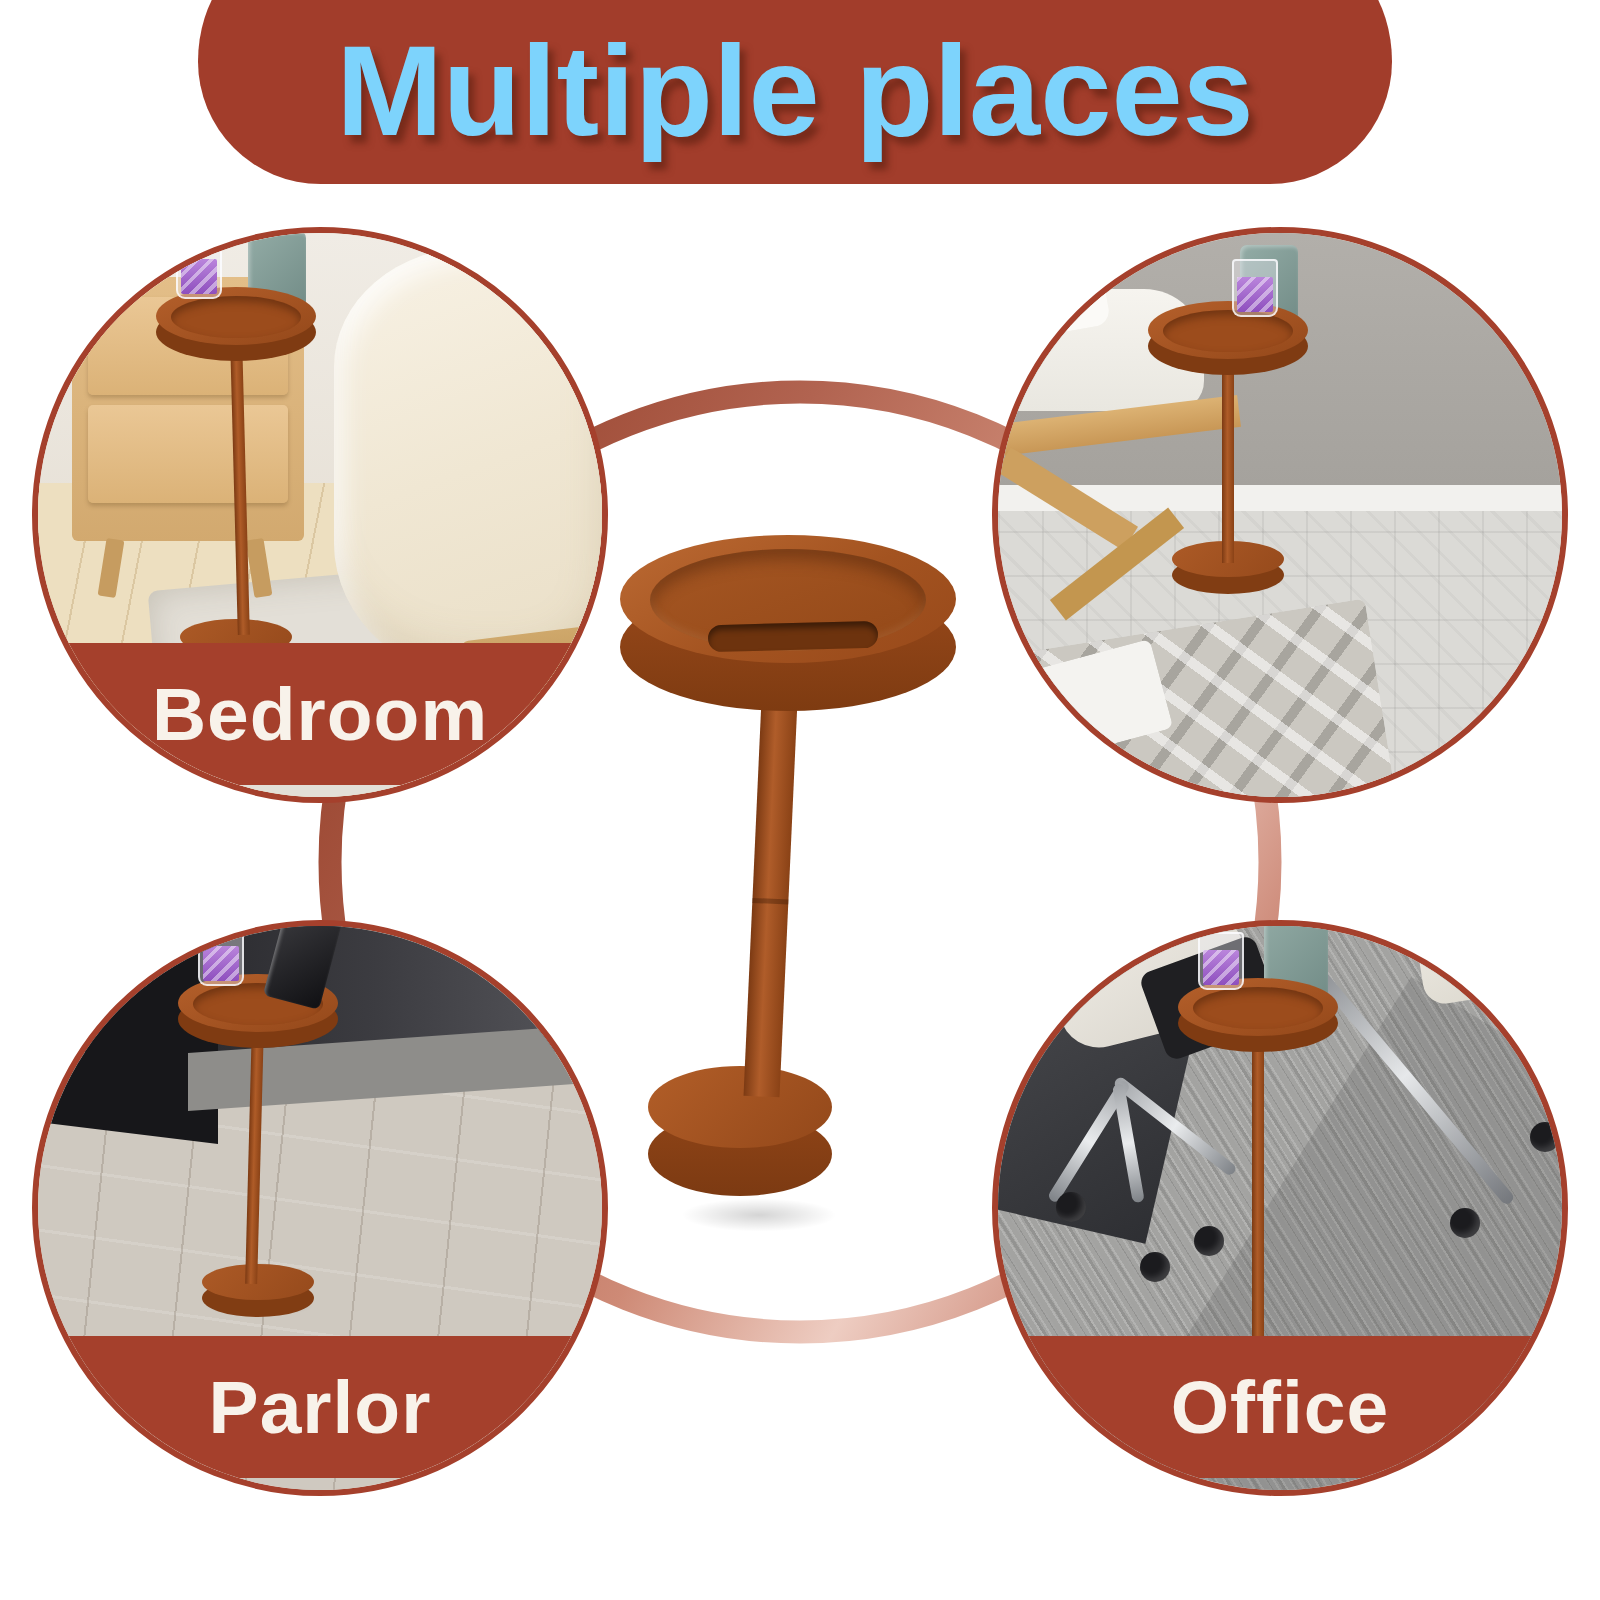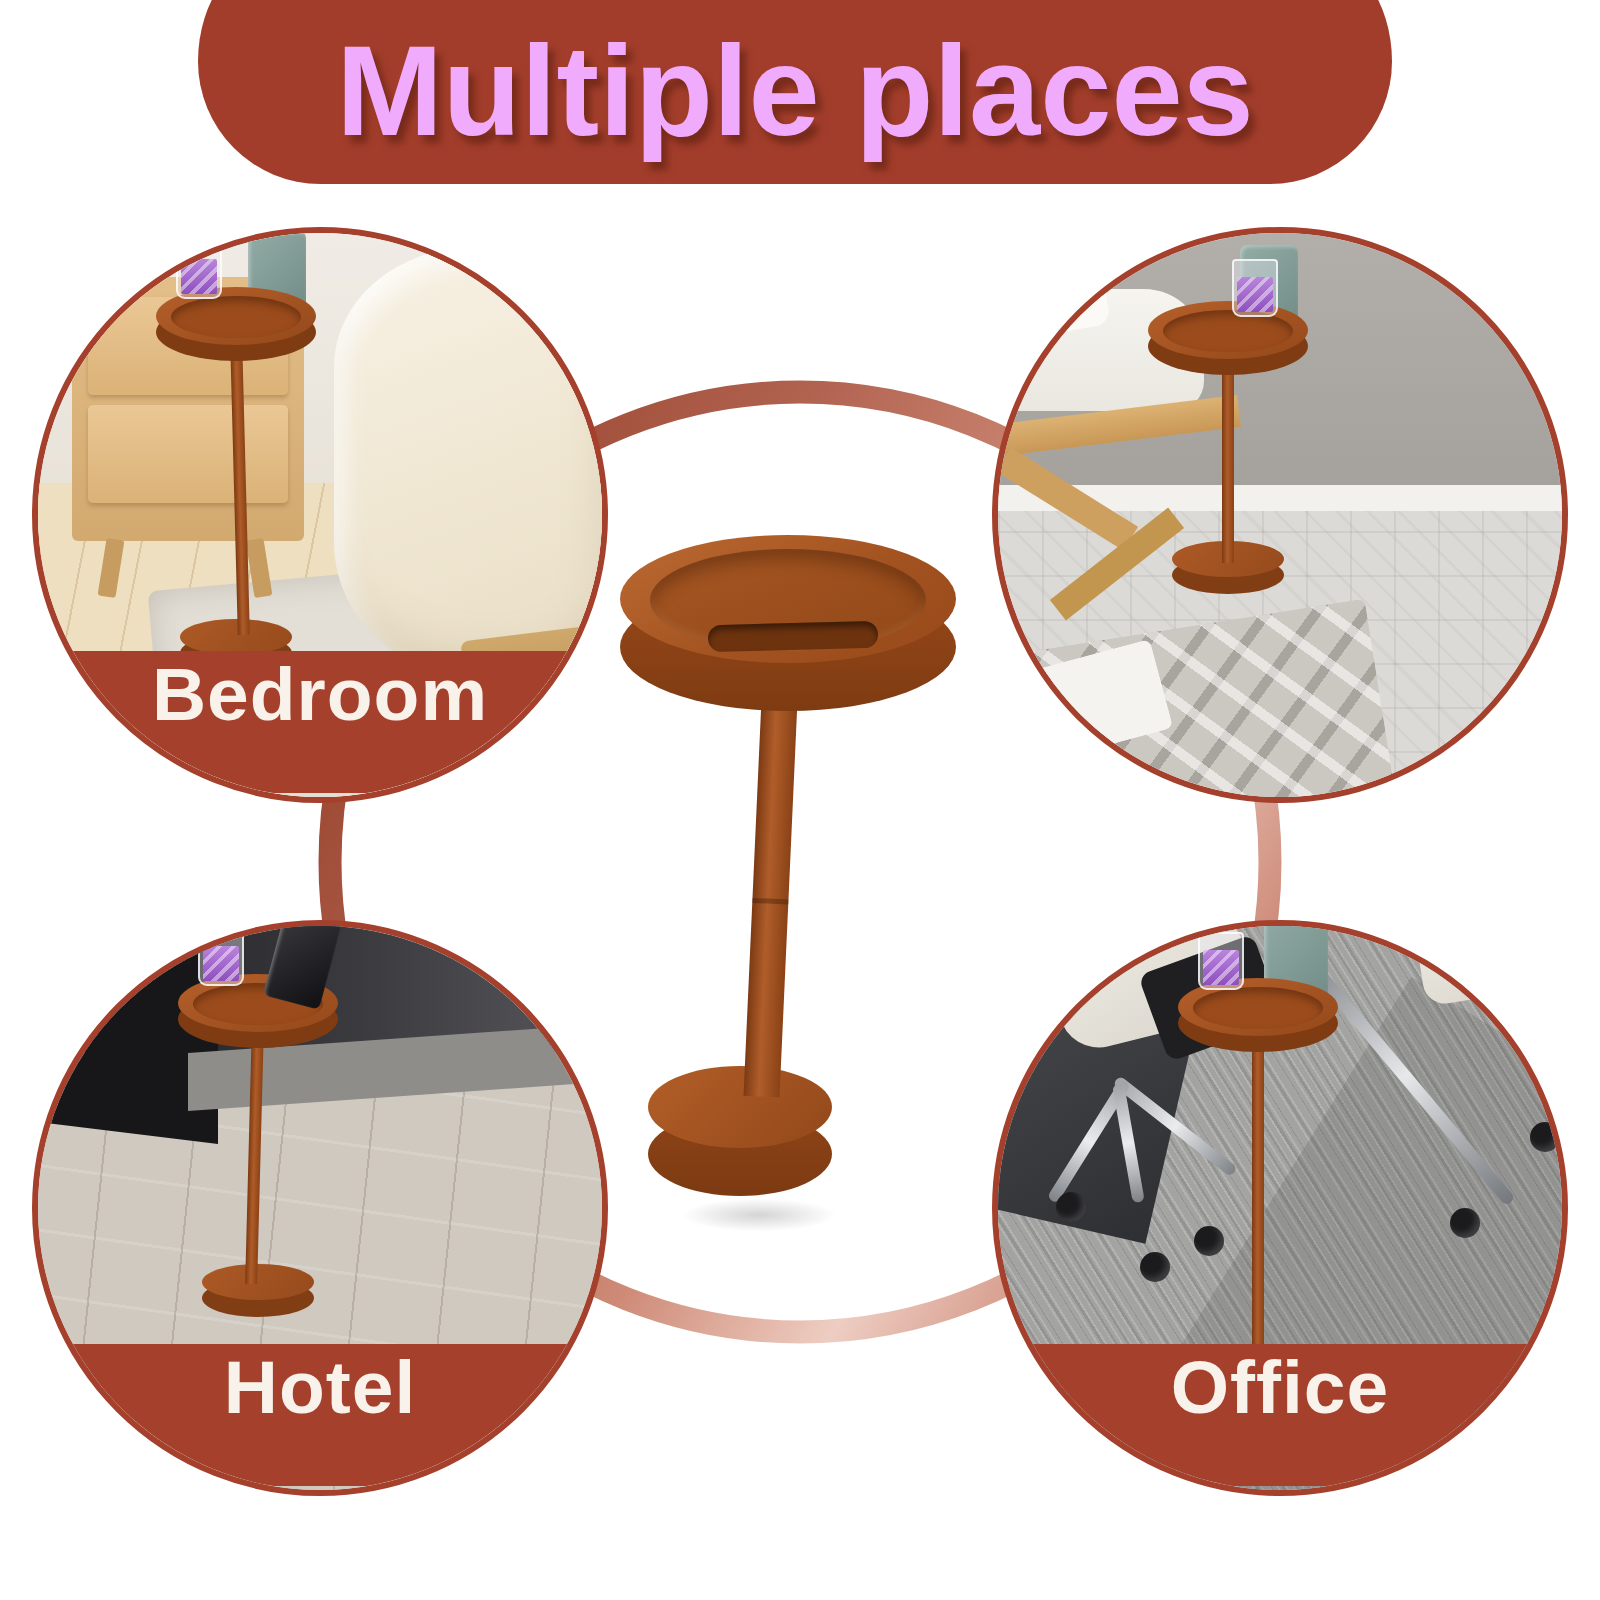--- a/index.html
+++ b/index.html
@@ -7,32 +7,32 @@
           font-family:"Liberation Sans",sans-serif;}
 
   
   .ring{position:absolute;left:0;top:0;z-index:1;}
 
   
   .banner{position:absolute;left:198px;top:-52px;width:1194px;height:236px;background:#A23D2B;
           border-radius:95px 95px 135px 135px / 125px 125px 135px 135px;
           display:flex;align-items:center;justify-content:center;box-sizing:border-box;
           padding-top:48px;z-index:40;}
-  .banner-title{font-size:128px;font-weight:700;color:#f0abfc;letter-spacing:0;
+  .banner-title{font-size:128px;font-weight:700;color:#7dd3fc;letter-spacing:0;
           text-shadow:6px 8px 7px rgba(84,28,12,.55);white-space:nowrap;}
 
   
   .scene-circle{position:absolute;width:576px;height:576px;border-radius:50%;
           border:6px solid #A5402C;overflow:hidden;box-sizing:border-box;z-index:20;background:#e8e4dc;}
   .pos-bedroom{left:32px;top:227px;}
   .pos-parlor{left:992px;top:227px;}
   .pos-hotel{left:32px;top:920px;}
   .pos-office{left:992px;top:920px;}
-  .cap{position:absolute;left:0;right:0;bottom:4px;height:142px;background:#A5402C;
-          display:flex;align-items:flex-start;justify-content:center;z-index:30;}
+  .cap{position:absolute;left:0;right:0;bottom:12px;height:142px;background:#A5402C;
+          display:flex;align-items:center;justify-content:center;z-index:30;}
   .cap-label{font-size:75px;font-weight:700;color:#F8F2EA;letter-spacing:1px;}
 
   .scene{position:absolute;inset:0;}
   .scene > div{position:absolute;}
 
   
   .bd-wall{top:0;left:0;right:0;height:300px;background:linear-gradient(180deg,#F0ECE5,#E7E1D7);}
   .bd-floor{top:250px;left:0;right:0;bottom:0;background:#EDDFC0;
      background-image:repeating-linear-gradient(101deg,rgba(185,155,105,.35) 0 2px,transparent 2px 56px);}
   .bd-rug{left:120px;top:336px;width:500px;height:260px;background:#E3DFD7;border-radius:10px;
@@ -247,21 +247,21 @@
         <div class="mt-tray-side"></div>
         <div class="mt-tray"></div>
         <div class="mt-recess"></div>
         <div class="mt-phone dark" style="left:96px;top:-8px"></div>
         <div class="mt-glass">
           <div class="mt-liquid"></div>
         </div>
       </div>
     </div>
     <div class="cap">
-      <span class="cap-label">Hotel</span>
+      <span class="cap-label">Parlor</span>
     </div>
   </div>
 
   <div class="scene-circle pos-office">
     <div class="scene">
       <div class="of-carpet"></div>
       <div class="of-shade"></div>
       <div class="of-desk"></div>
       <div class="of-leg a"></div>
       <div class="of-leg b"></div>

